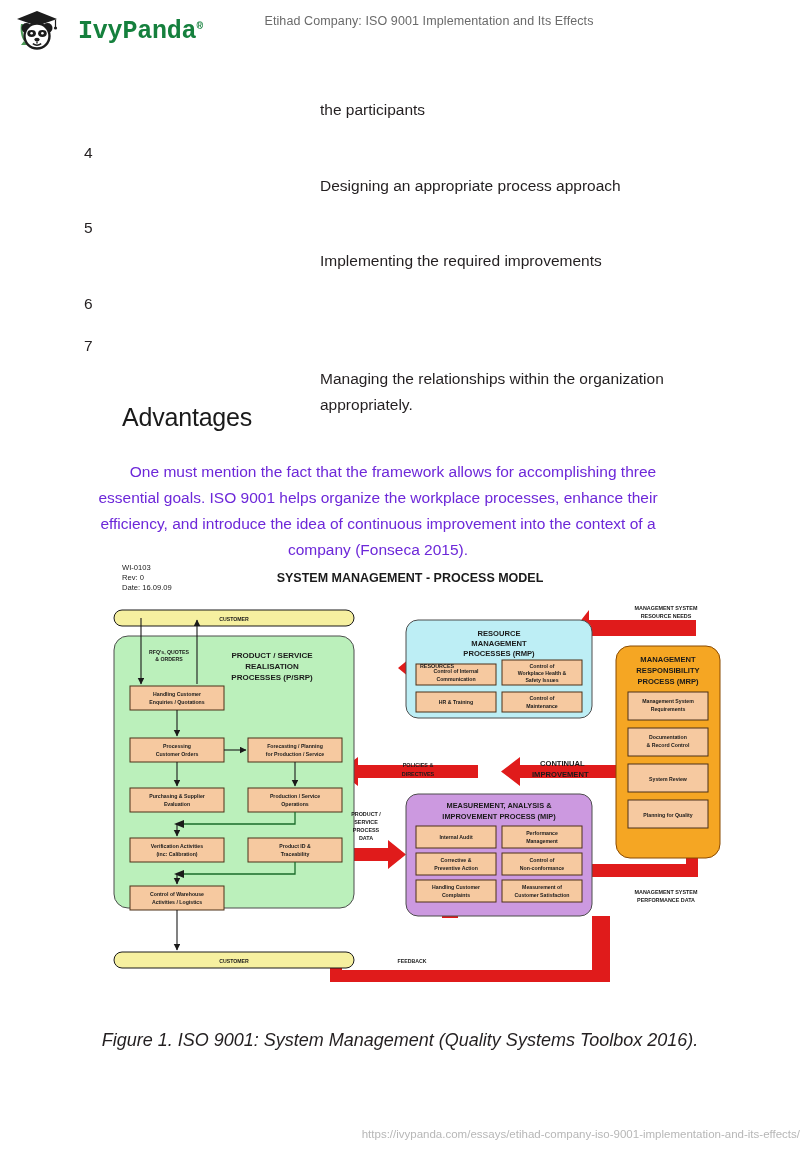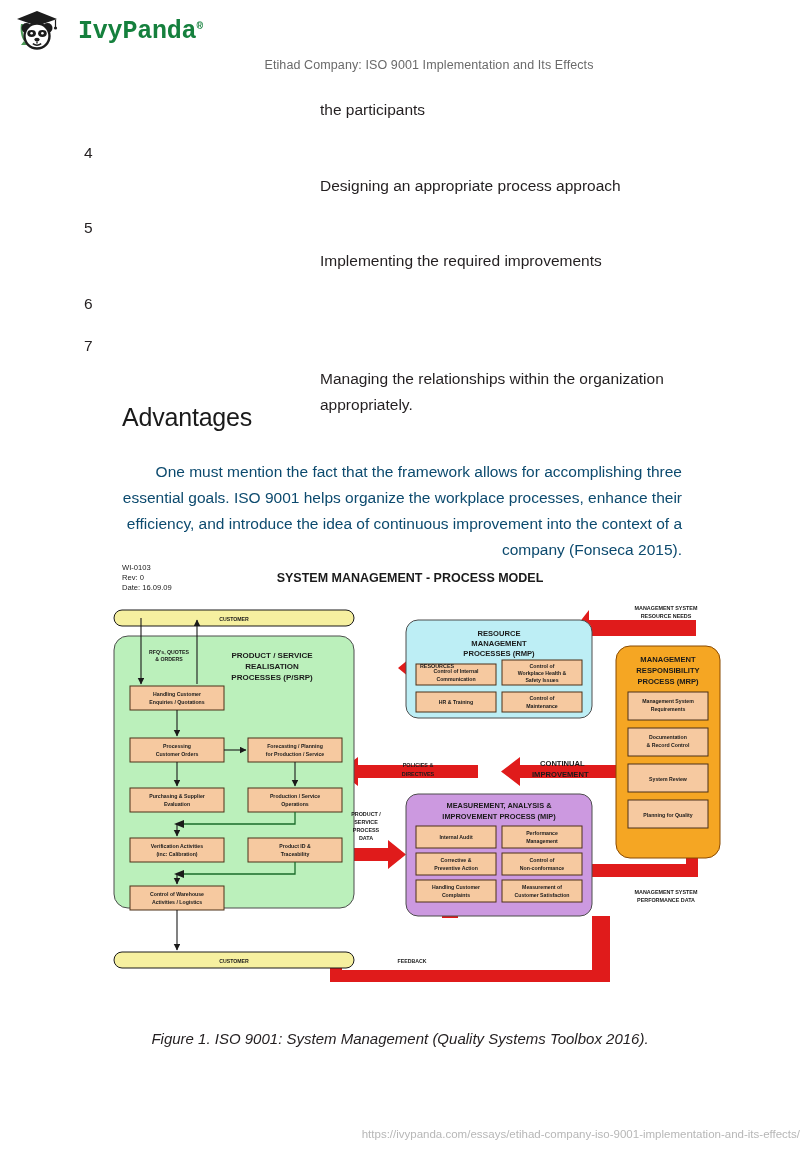--- a/index.html
+++ b/index.html
@@ -21,21 +21,21 @@
   #logo-mark { width:46px; height:44px; position:relative; }
   #logo-text {
     margin-left:18px; font-family:Liberation Mono, monospace;
     font-size:25px; font-weight:bold; color:#15803d; letter-spacing:-0.2px;
     position:relative; top:1px;
   }
   #logo-reg { font-size:11px; vertical-align:super; font-weight:bold; }
   #header-title {
     position:absolute; left:0; top:14px; width:800px;
     text-align:center; font-size:12.5px; color:#6a6a6a;
-    letter-spacing:0.1px; padding-left:58px;margin-top:44px;
+    letter-spacing:0.1px; padding-left:58px;
   }
 
   
   #numbered-table { position:absolute; left:0; top:64px; width:800px; }
   .trow { display:flex; align-items:flex-start; padding:0 0 0 0; }
   .trow .num {
     width:320px; padding-left:84px; font-size:15.5px; color:#231f20;
     line-height:25.5px;
   }
   .trow .desc {
@@ -44,29 +44,29 @@
   .trow.r0 { margin-bottom:0px; }
   .trow.spaced { margin-top:17px; }
 
   
   #advantages-heading {
     position:absolute; left:74px; top:382px;
     font-size:25px; font-weight:normal; color:#1a1a1a; letter-spacing:-0.2px;margin-left:48px;
   }
   #advantages-paragraph {
     position:absolute; left:74px; top:443px; width:608px;
-    font-size:15.5px; line-height:26px; color:#0c4a6e; text-indent:30px;
-    text-align:right;
+    font-size:15.5px; line-height:26px; color:#6d28d9; text-indent:30px;
+    text-align:center;
   }
 
   
   #figure-wrap { position:absolute; left:100px; top:558px; width:640px; height:450px; }
   #figure-caption {
     position:absolute; left:0; top:1030px; width:800px; text-align:center;
-    font-size:15px; font-style:italic; color:#231f20;
+    font-size:18px; font-style:italic; color:#231f20;
   }
 
   
   #page-footer {
     position:absolute; left:0; top:1128px; width:800px; text-align:right;
     font-size:11.5px; color:#b7b7b7;
   }
 </style>
 </head>
 <body>

